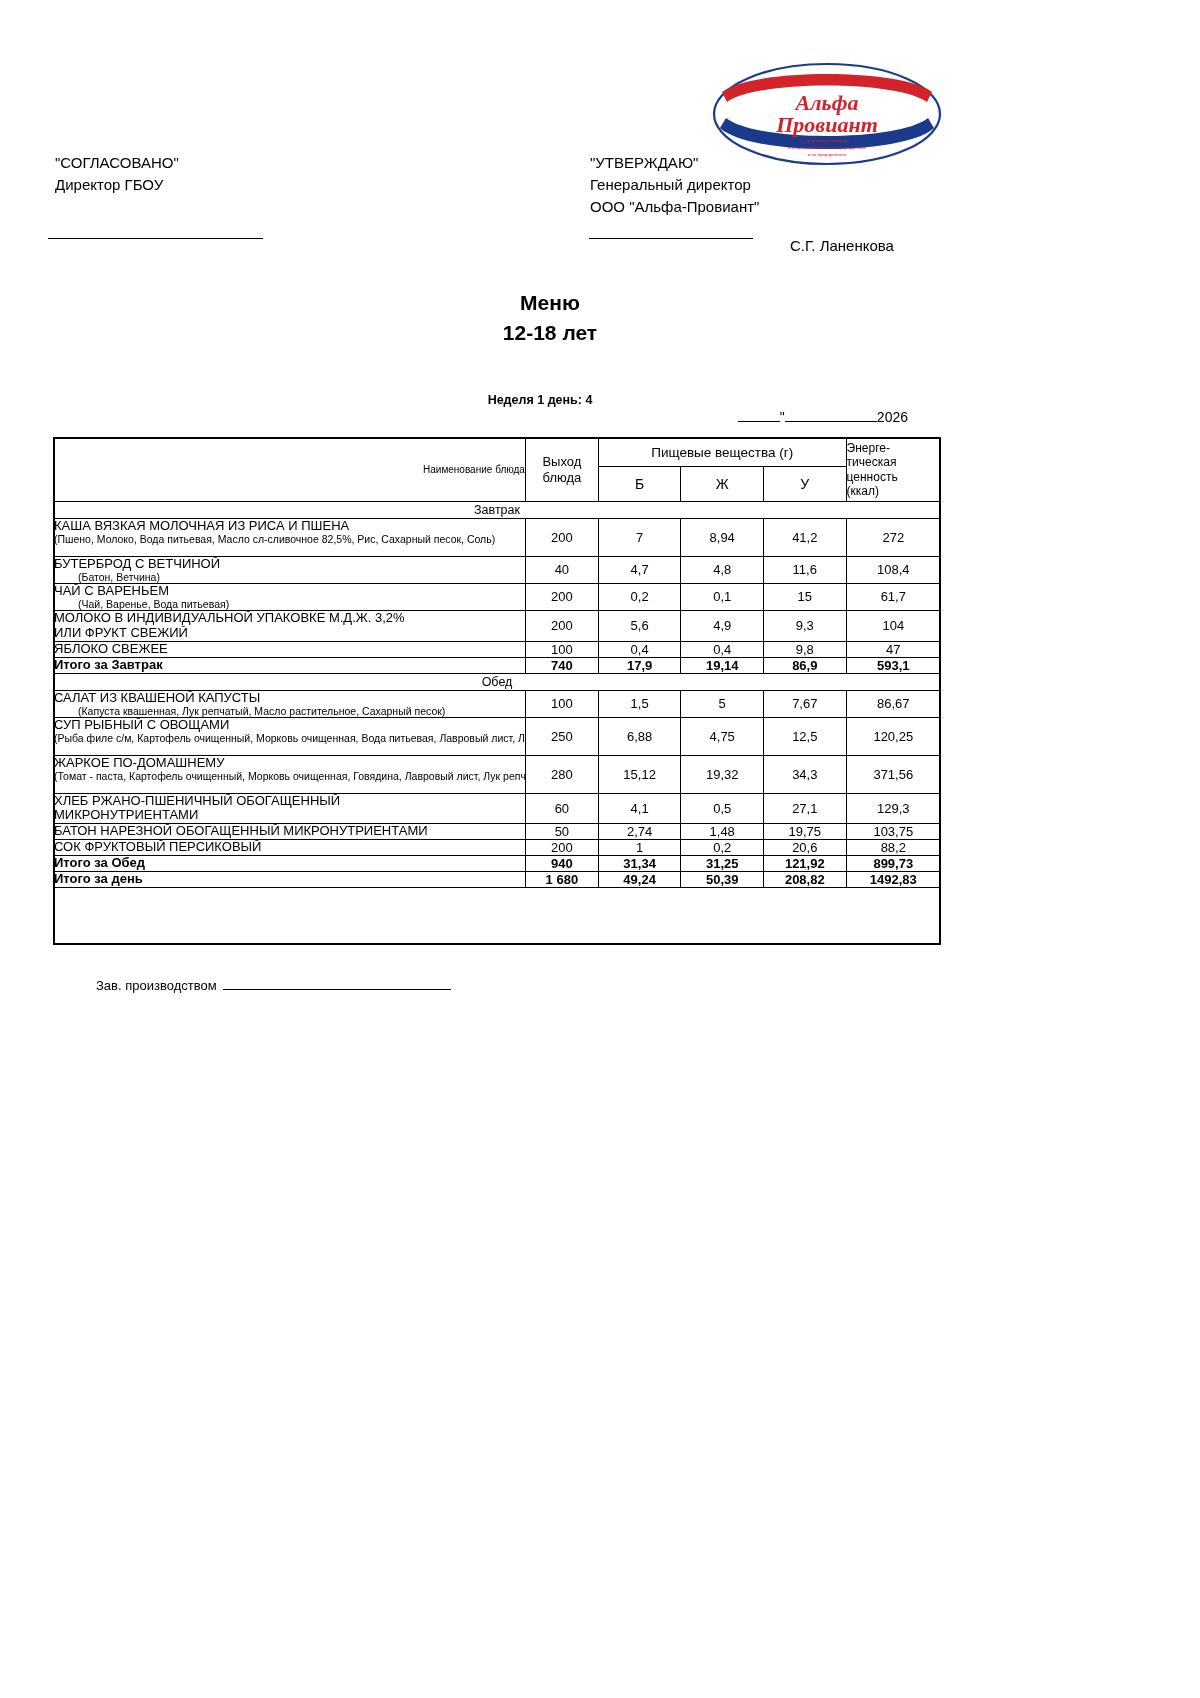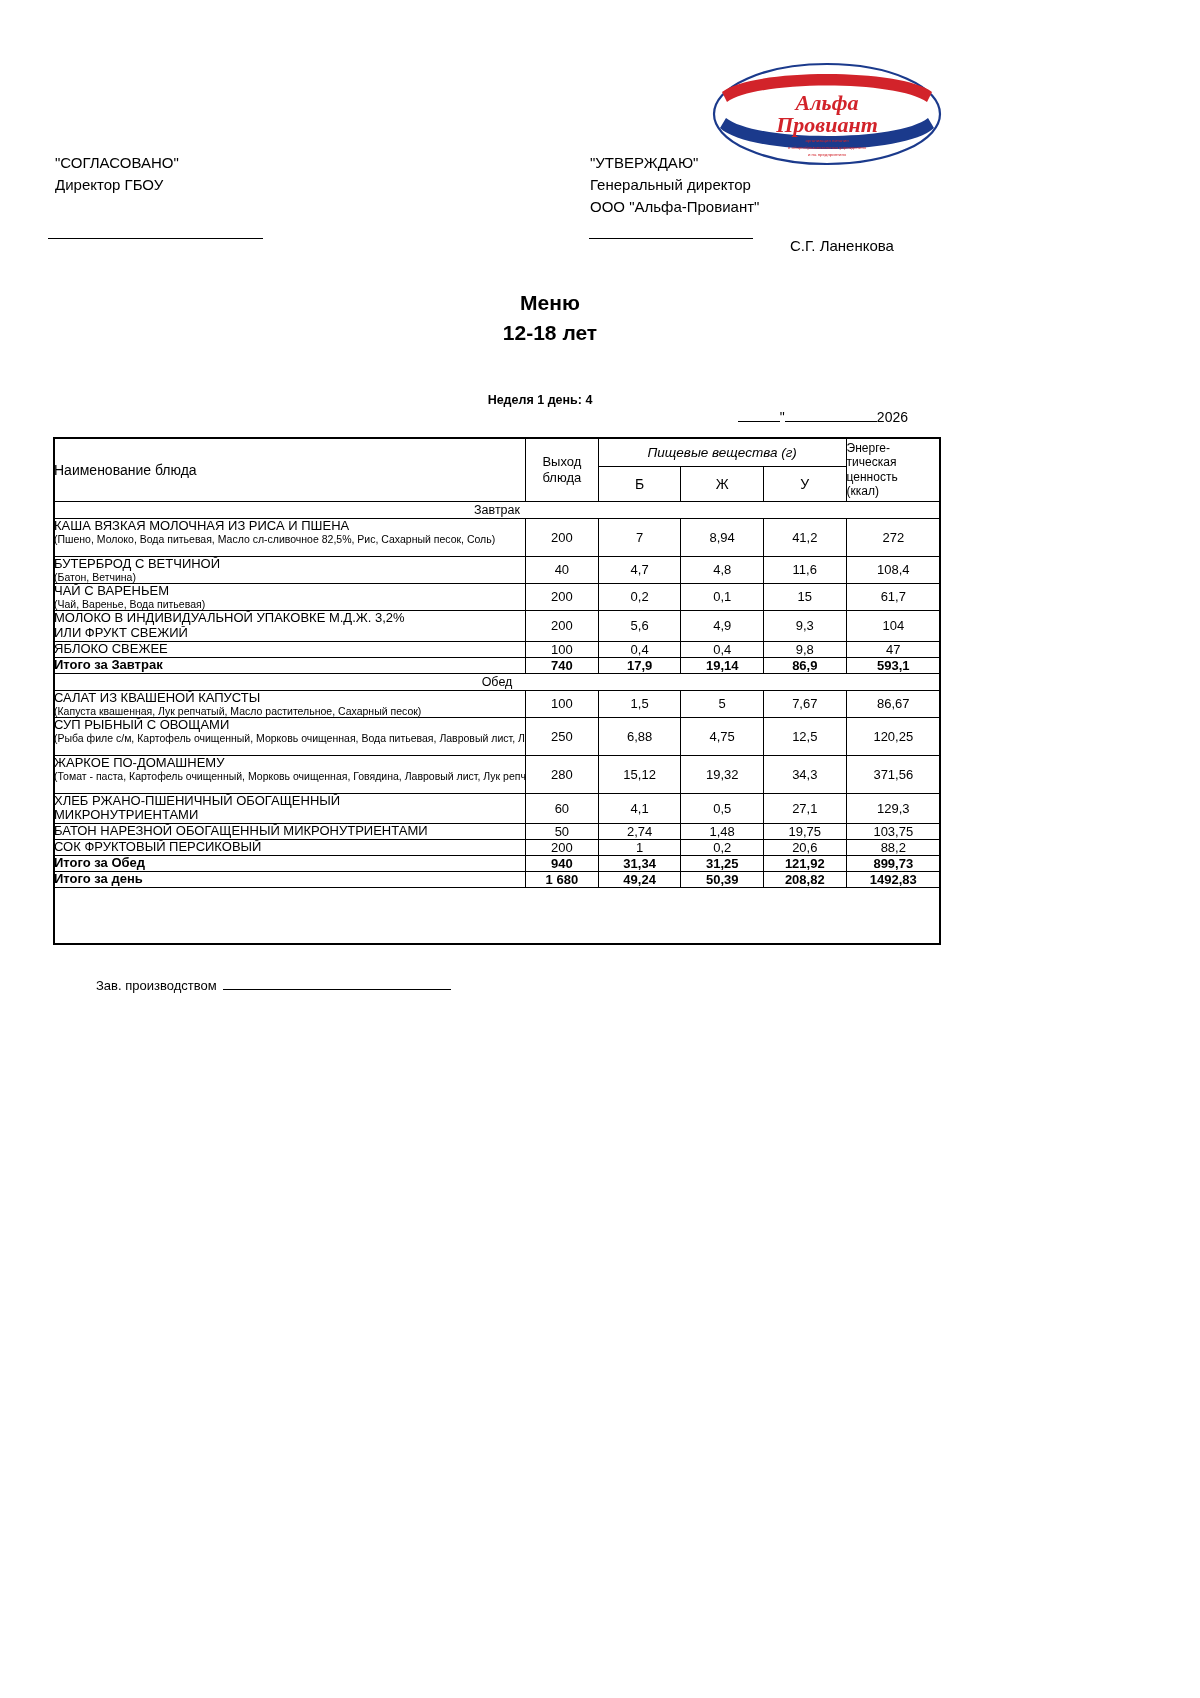--- a/index.html
+++ b/index.html
@@ -123,23 +123,23 @@
     position: absolute;
     left: 53px;
     top: 437px;
     width: 888px;
     height: 508px;
     border: 2px solid #000;
     box-sizing: border-box;
     pointer-events: none;
   }
 
-  th.h-name   { width: 440px; height: 62px; text-align: left; font-size: 14px; }
+  th.h-name   { width: 440px; height: 62px; text-align: right; font-size: 10px; }
   th.h-out    { width: 68px;  text-align: center; font-size: 13px; line-height: 1.2; }
-  th.h-nutri  { text-align: center; font-size: 13.5px; height: 28px; font-style: italic; }
+  th.h-nutri  { text-align: center; font-size: 13.5px; height: 28px; }
   th.h-sub    { width: 77px; text-align: center; font-size: 14px; height: 34px; }
   th.h-energy { width: 88px; text-align: left; font-size: 12px; line-height: 1.18; }
 
   td.meal-head {
     text-align: center;
     font-weight: bold;
     font-size: 12.5px;
     height: 16px;
     padding: 1px 0;
   }
@@ -150,21 +150,21 @@
   }
   td.dish .dname { display: block; white-space: nowrap; overflow: hidden; }
   td.dish .ding {
     display: block;
     font-size: 10.5px;
     line-height: 1.1;
     white-space: nowrap;
     overflow: hidden;
     height: 22px;
   }
-  td.dish .ding.one { height: 11px; }
+  td.dish .ding.one { height: 11px; padding-left: 24px; }
   td.num {
     text-align: center;
     font-size: 13px;
   }
   tr.total td {
     font-weight: bold;
     font-size: 13px;
   }
   tr.total td.dish { }
 

